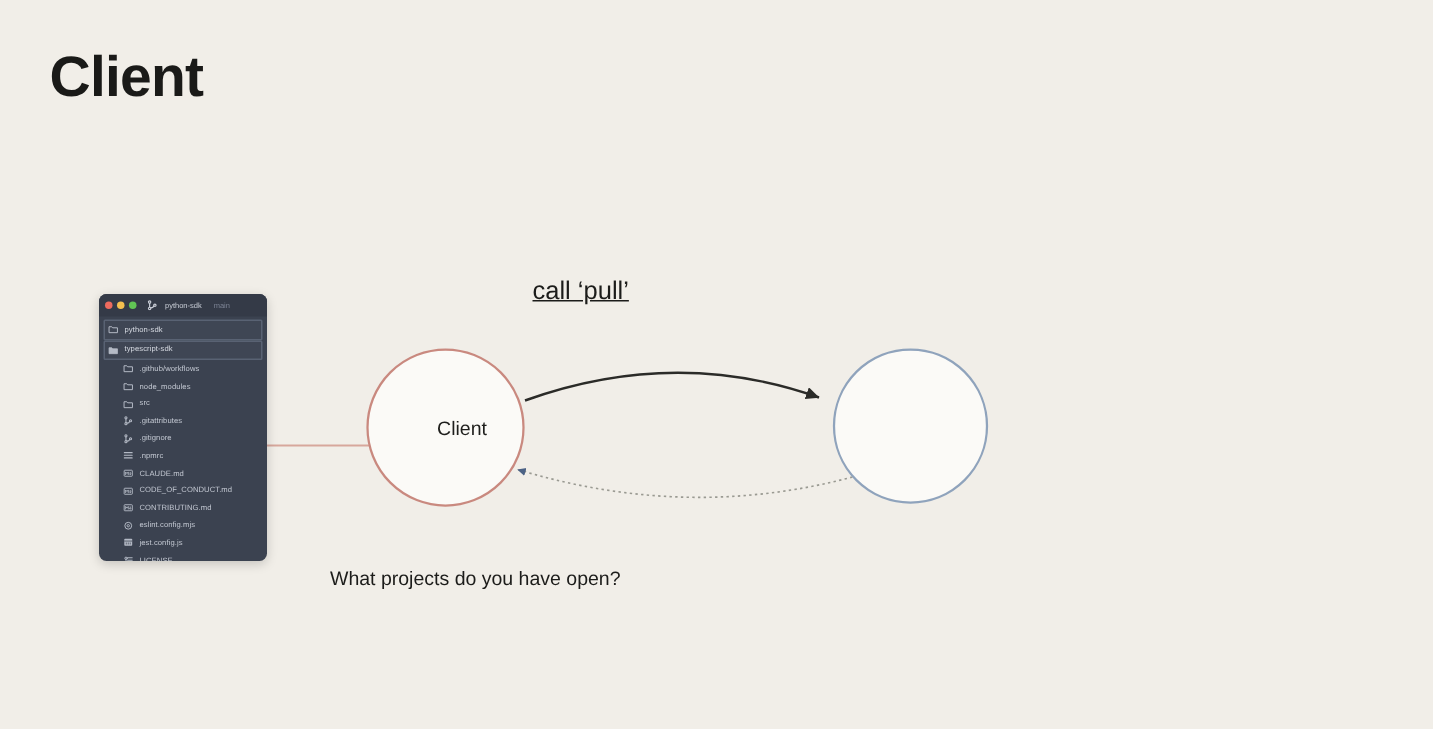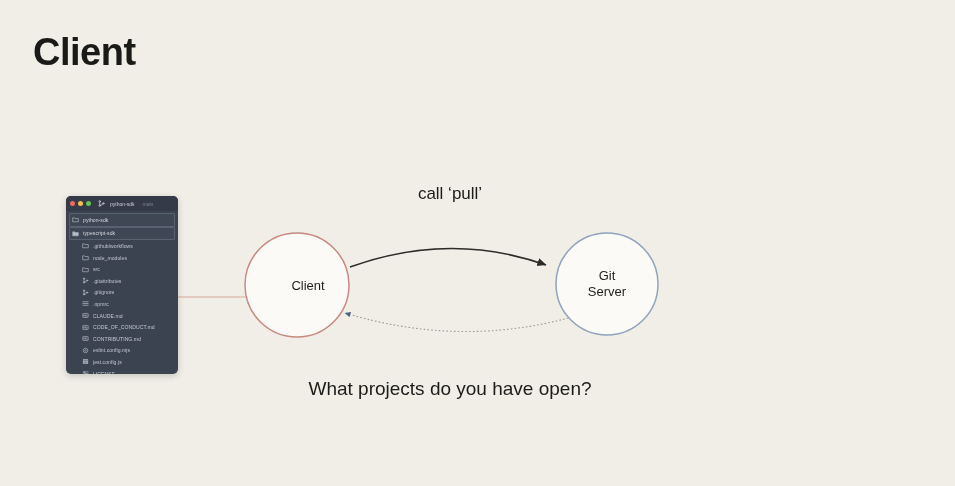--- a/index.html
+++ b/index.html
@@ -149,32 +149,32 @@
     left: 555px;
     top: 268px;
     width: 104px;
   }
 
   #call-pull-label {
     position: absolute;
     left: 355px;
     top: 184px;
     width: 190px;
-    text-align: center;
     font-size: 17px;
     color: #1C1C1A;
+    text-decoration: underline;
   }
 
   #question-label {
     position: absolute;
     left: 220px;
     top: 378px;
     width: 460px;
-    text-align: center;
-    font-size: 19px;
+    text-align: left;
+    font-size: 13px;
     font-weight: 500;
     color: #1C1C1A;
   }
 </style>
 </head>
 <body style="background: rgb(241, 238, 232);">
 
 <div id="slide">
 
   <div id="slide-title">Client</div>
@@ -195,22 +195,20 @@
         <path d="M0,0 L5.2,2.5 L0,5.0 z" fill="#4C6285"></path>
       </marker>
     </defs>
 
     <circle cx="297" cy="285" r="52" fill="#FBFAF7" stroke="#C9897F" stroke-width="1.5"></circle>
 
     <circle cx="607" cy="284" r="51" fill="#FBFAF7" stroke="#8FA3BC" stroke-width="1.5"></circle>
   </svg>
 
   <div class="node-label" id="client-label">Client</div>
-  <div class="node-label" id="git-server-label">Git
-Server</div>
 
   <div id="call-pull-label">call ‘pull’</div>
 
   <div id="question-label">What projects do you have open?</div>
 
   <div id="file-panel" style="background: rgb(59, 66, 80);">
 
     <div id="file-panel-titlebar">
       <span class="traffic-dot red"></span>
       <span class="traffic-dot yellow"></span>

